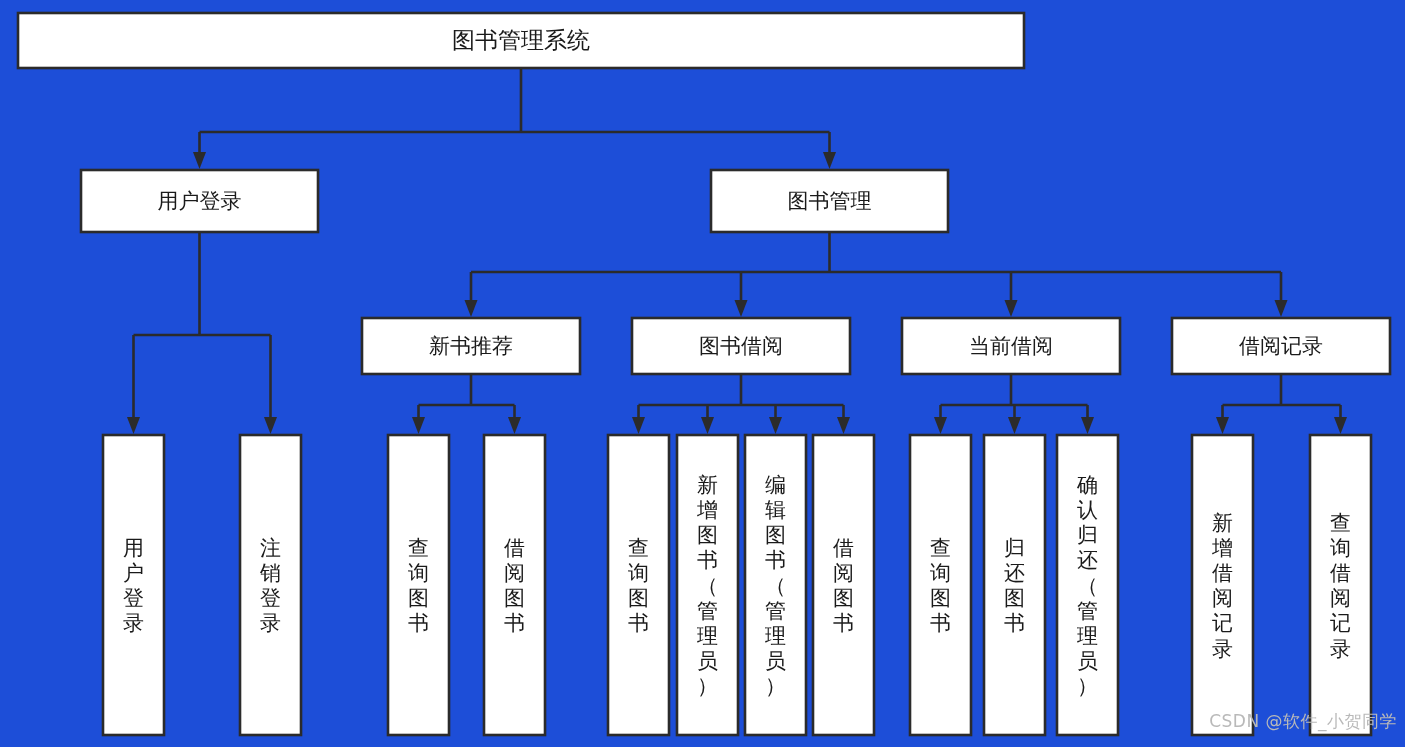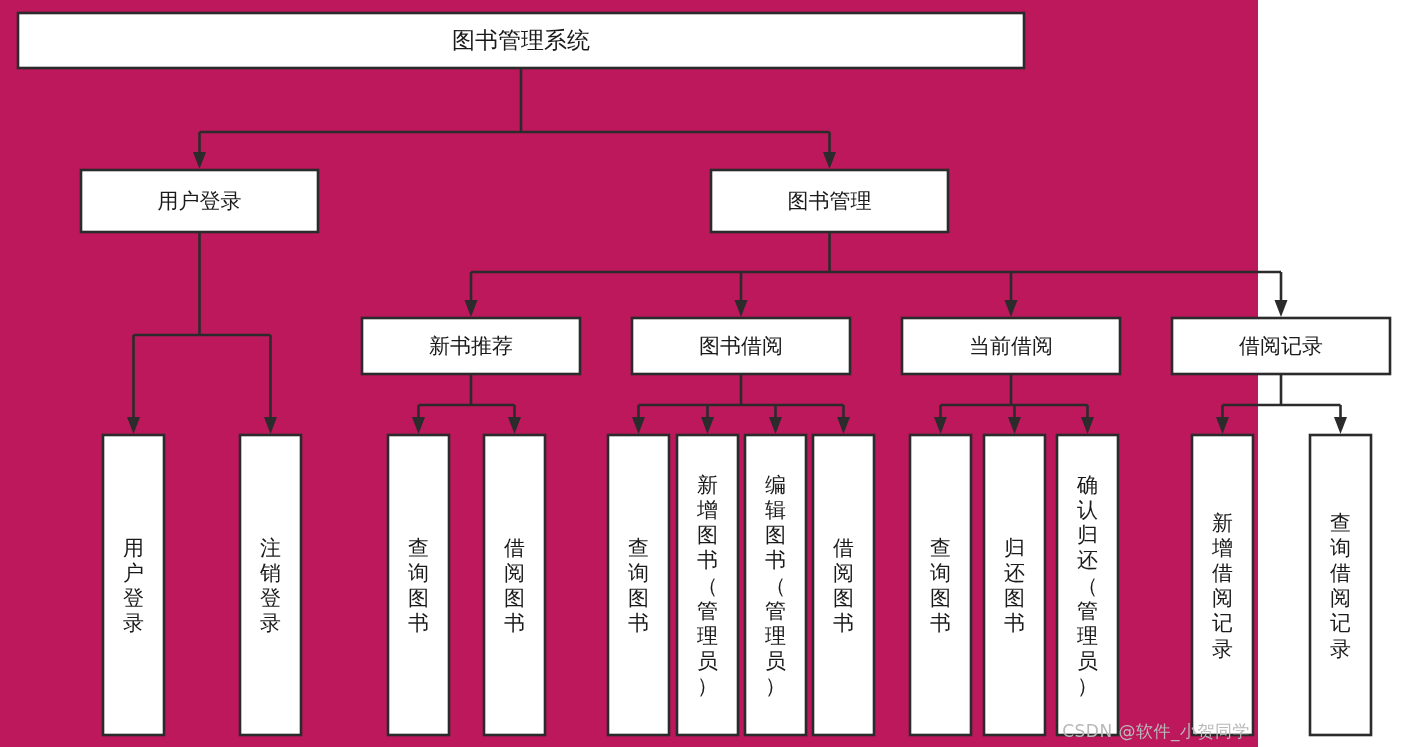--- a/index.html
+++ b/index.html
@@ -9,23 +9,23 @@
     background: #ffffff;
   }
   body {
     width: 1405px;
     height: 747px;
     font-family: "DejaVu Sans", "Liberation Sans", sans-serif;
     overflow: hidden;
   }
   #diagram-root {
     position: relative;
-    width: 1258px;
+    width: 1405px;
     height: 747px;
-    background: #be185d;
+    background: #1d4ed8;
   }
   svg#tree-svg {
     position: absolute;
     left: 0;
     top: 0;
     width: 1405px;
     height: 747px;
     display: block;
   }
   .node-rect {
@@ -50,21 +50,21 @@
     dominant-baseline: middle;
   }
   .node-label-v {
     font-family: "DejaVu Sans", "Liberation Sans", sans-serif;
     fill: #1a1a1a;
     text-anchor: middle;
   }
   .watermark {
     position: absolute;
     right: 8px;
-    bottom: 4px;
+    bottom: 14px;
     font-family: "DejaVu Sans", "Liberation Sans", sans-serif;
     font-size: 17px;
     color: #b9b9b9;
     letter-spacing: 0.5px;
     white-space: nowrap;
     user-select: none;
   }
 </style>
 </head>
 <body>

